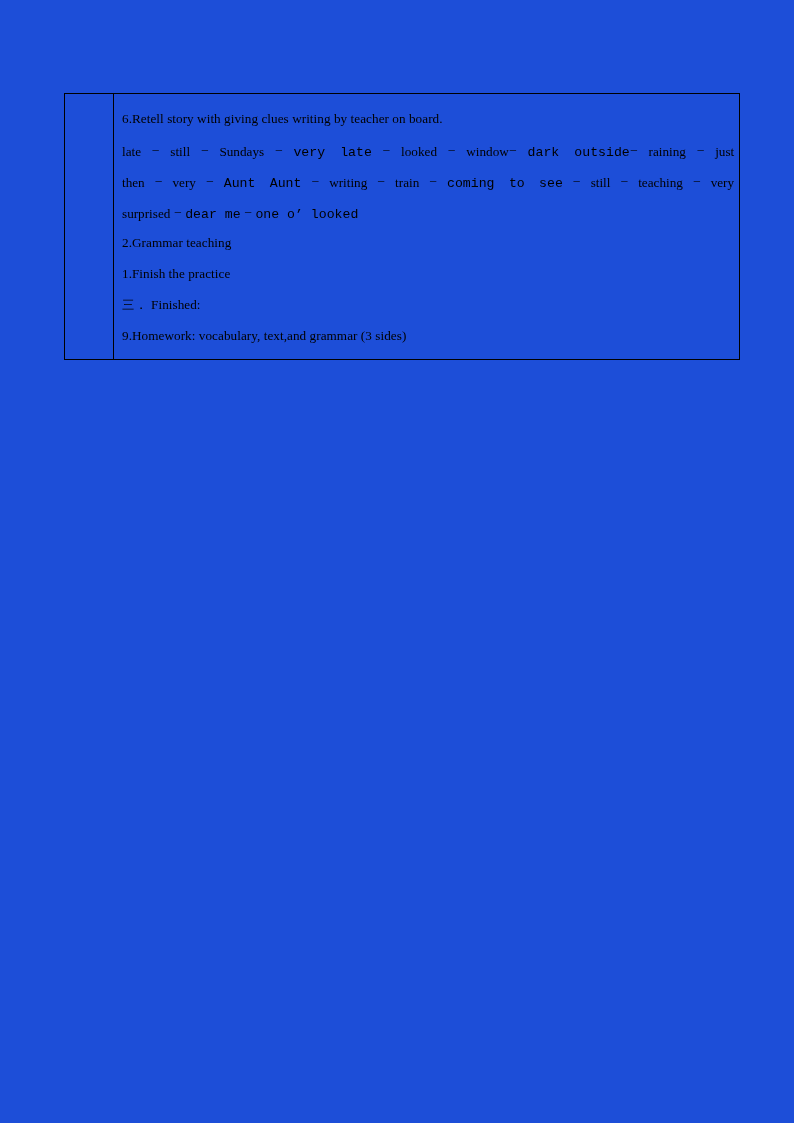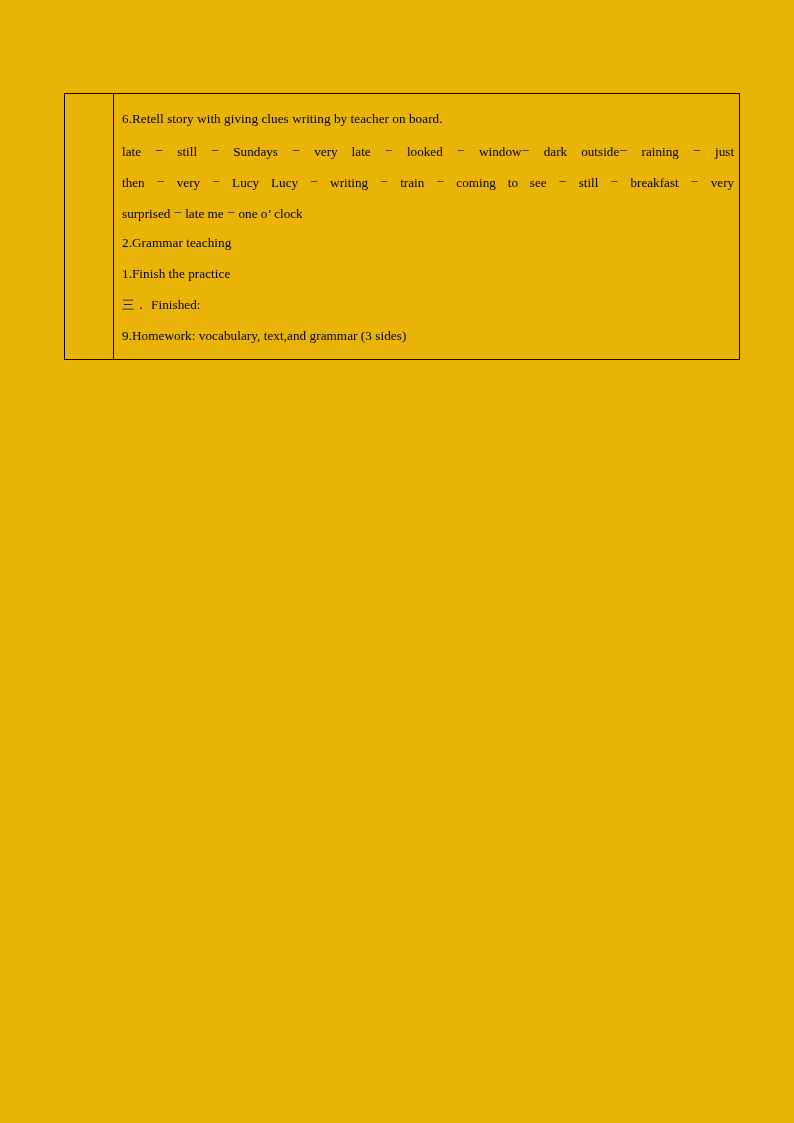--- a/index.html
+++ b/index.html
@@ -16,21 +16,21 @@
     color: #000000;
     overflow: hidden;
   }
 
   .page {
     position: absolute;
     left: 0;
     top: 0;
     width: 794px;
     height: 1123px;
-    background: #eab308;
+    background: #1d4ed8;
   }
 
   
   .lesson-table {
     position: absolute;
     left: 64px;
     top: 93px;
     width: 663px;
     border-collapse: collapse;
     table-layout: fixed;
@@ -74,20 +74,21 @@
     vertical-align: 0.22em;
     font-size: 12.5px;
     padding: 0 1px;
   }
   .cjk {
     font-family: "DejaVu Sans", sans-serif;
     font-size: 12.4px;
   }
   .nowrap-pair {
     white-space: nowrap;
+    font-family: Liberation Mono, monospace;
   }
 </style>
 </head>
 <body>
 
 <div class="page">
 
   <table class="lesson-table">
     <tbody>
       <tr>
@@ -114,41 +115,41 @@
             <span>raining</span>
             <span class="sep">–</span>
             <span>just</span>
           </div>
 
           <div class="line-clue">
             <span>then</span>
             <span class="sep">–</span>
             <span>very</span>
             <span class="sep">–</span>
-            <span class="nowrap-pair">Lucy Lucy</span>
+            <span class="nowrap-pair">Aunt Aunt</span>
             <span class="sep">–</span>
             <span>writing</span>
             <span class="sep">–</span>
             <span>train</span>
             <span class="sep">–</span>
             <span class="nowrap-pair">coming to see</span>
             <span class="sep">–</span>
             <span>still</span>
             <span class="sep">–</span>
-            <span>breakfast</span>
+            <span>teaching</span>
             <span class="sep">–</span>
             <span>very</span>
           </div>
 
           <div class="line-clue last-clue">
             <span>surprised</span>
             <span class="sep">–</span>
-            <span class="nowrap-pair">late me</span>
+            <span class="nowrap-pair">dear me</span>
             <span class="sep">–</span>
-            <span class="nowrap-pair">one o’ clock</span>
+            <span class="nowrap-pair">one o’ looked</span>
           </div>
 
           <div class="line">2.Grammar teaching</div>
 
           <div class="line">1.Finish the practice</div>
 
           <div class="line">
             <span class="cjk">三</span><span>． Finished:</span>
           </div>
 

